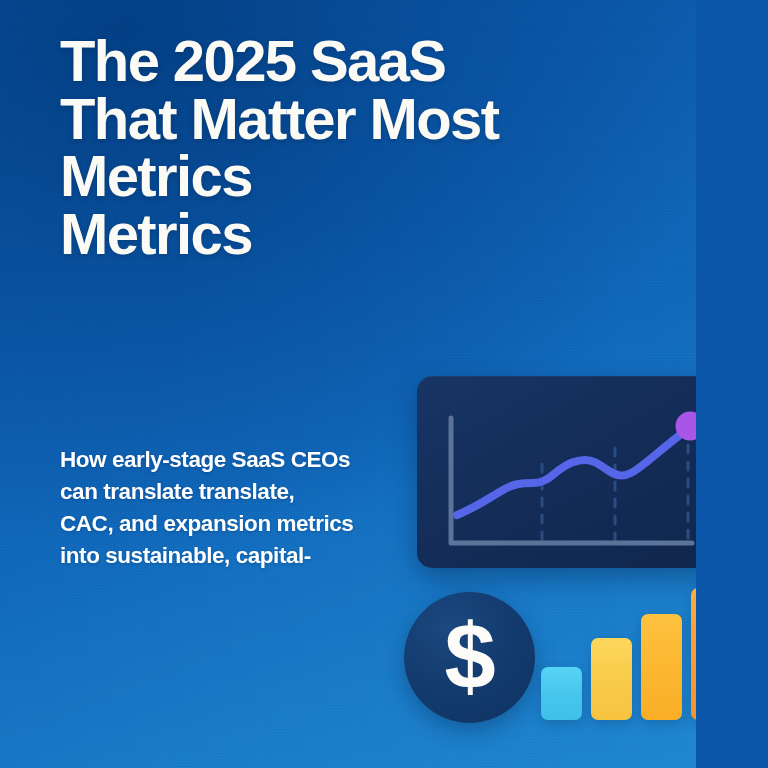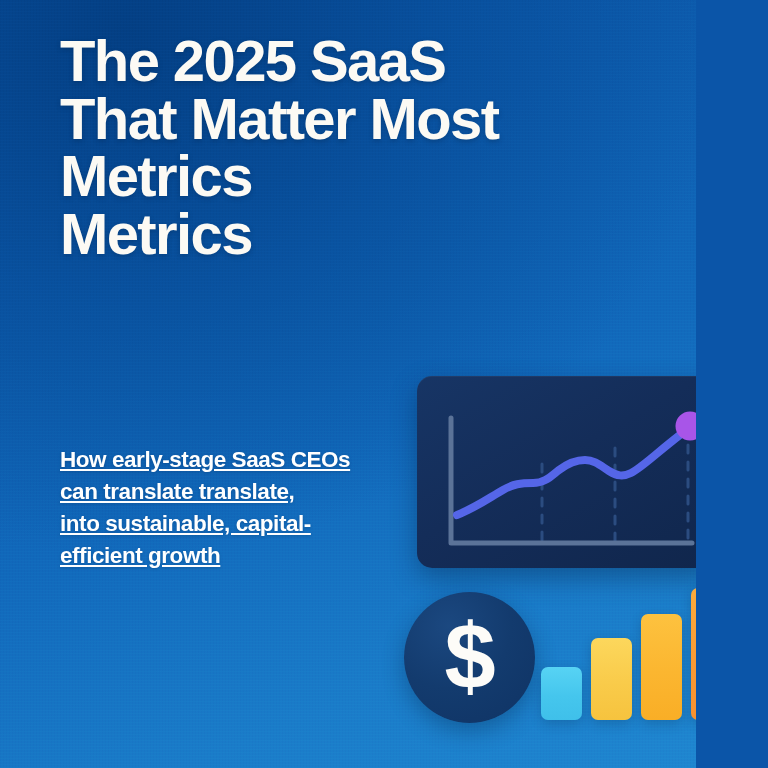--- a/index.html
+++ b/index.html
@@ -59,21 +59,20 @@
     position: absolute;
     left: 60px;
     top: 444px;
     width: 352px;
     color: #ffffff;
     font-size: 22.5px;
     line-height: 1.42;
     font-weight: bold;
     letter-spacing: -0.45px;
     text-shadow: 0 1px 3px rgba(2, 32, 70, 0.26);
-    text-decoration: underline;
   }
   .subtitle .sub-line { display: block; white-space: nowrap; }
 
   
   .chart-card {
     position: absolute;
     left: 417px;
     top: 376px;
     width: 300px;
     height: 192px;
@@ -139,22 +138,22 @@
   <h1 class="headline">
     <span class="hl-line">The 2025 SaaS</span>
     <span class="hl-line">That Matter Most</span>
     <span class="hl-line">Metrics</span>
     <span class="hl-line">Metrics</span>
   </h1>
 
   <p class="subtitle">
     <span class="sub-line">How early-stage SaaS CEOs</span>
     <span class="sub-line">can translate translate,</span>
+    <span class="sub-line">CAC, and expansion metrics</span>
     <span class="sub-line">into sustainable, capital-</span>
-    <span class="sub-line">efficient growth</span>
   </p>
 
   <div class="chart-card">
     <svg width="300" height="192" viewBox="0 0 300 192">
 
       <g>
         <line x1="125" y1="88" x2="125" y2="165" stroke="#2b4c80" stroke-width="3" stroke-dasharray="8 9" stroke-linecap="round"></line>
         <line x1="198" y1="72" x2="198" y2="165" stroke="#2b4c80" stroke-width="3" stroke-dasharray="8 9" stroke-linecap="round"></line>
         <line x1="271" y1="52" x2="271" y2="165" stroke="#2b4c80" stroke-width="3" stroke-dasharray="8 9" stroke-linecap="round"></line>
       </g>

